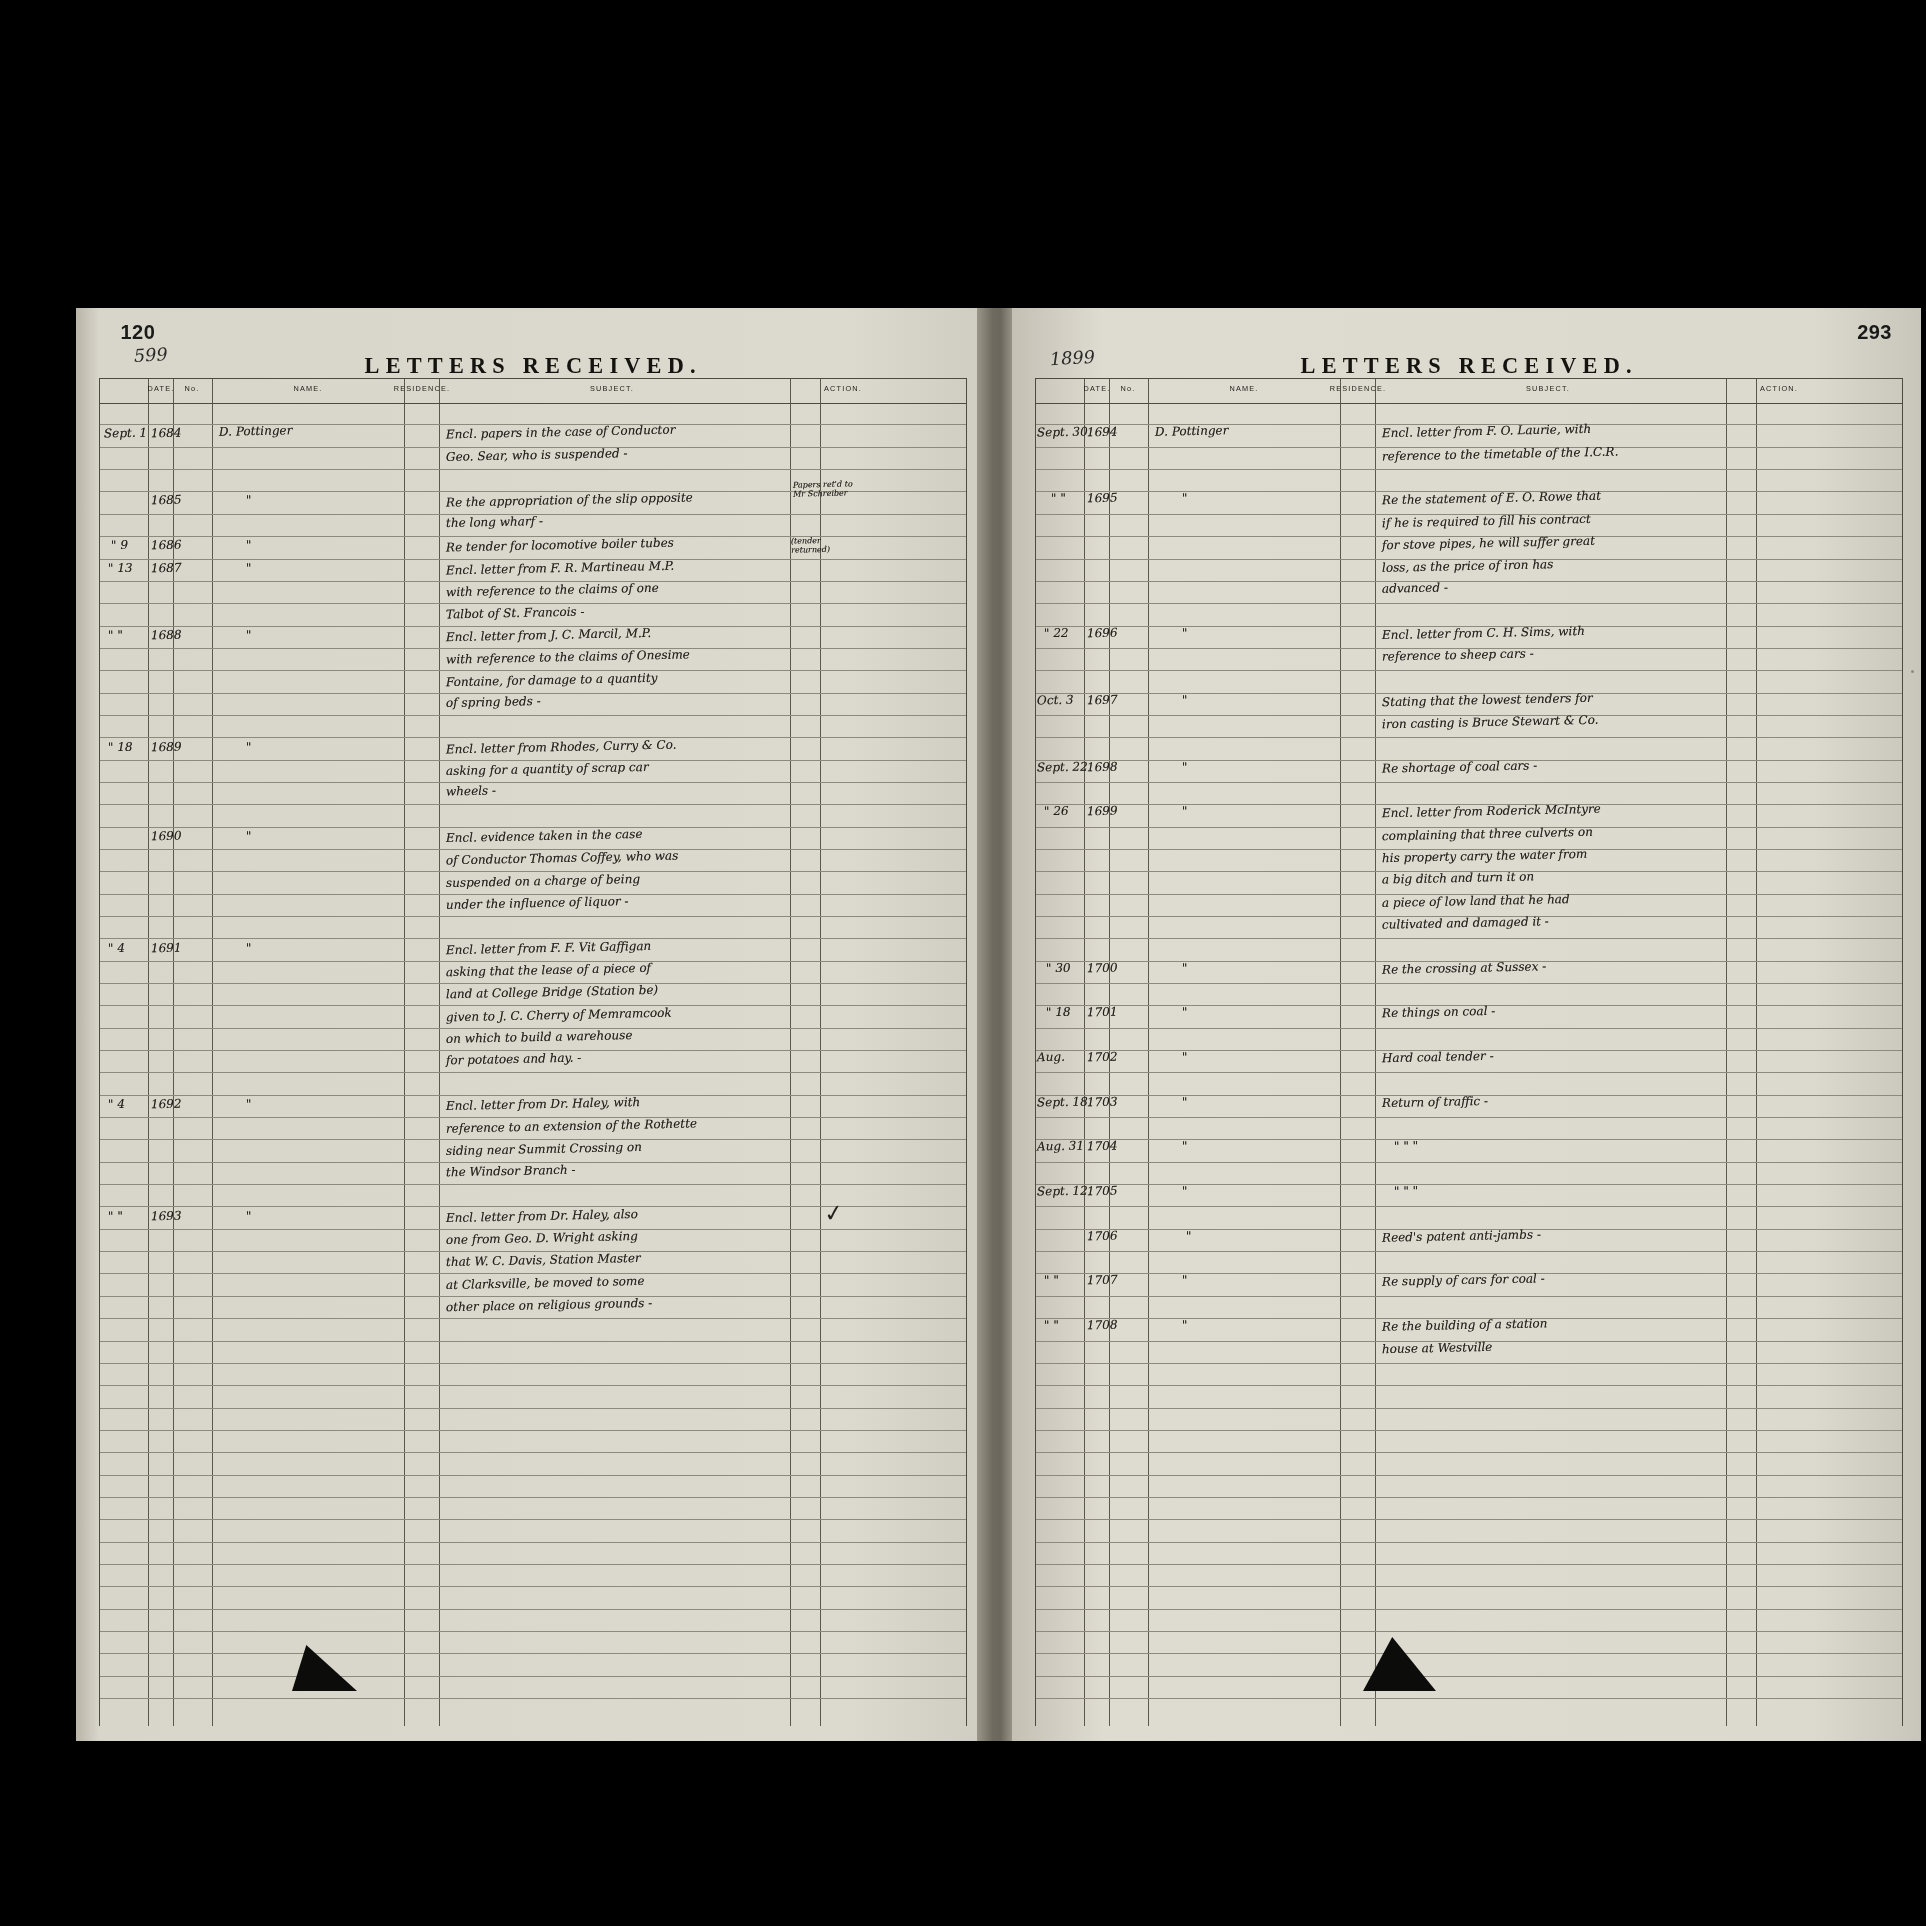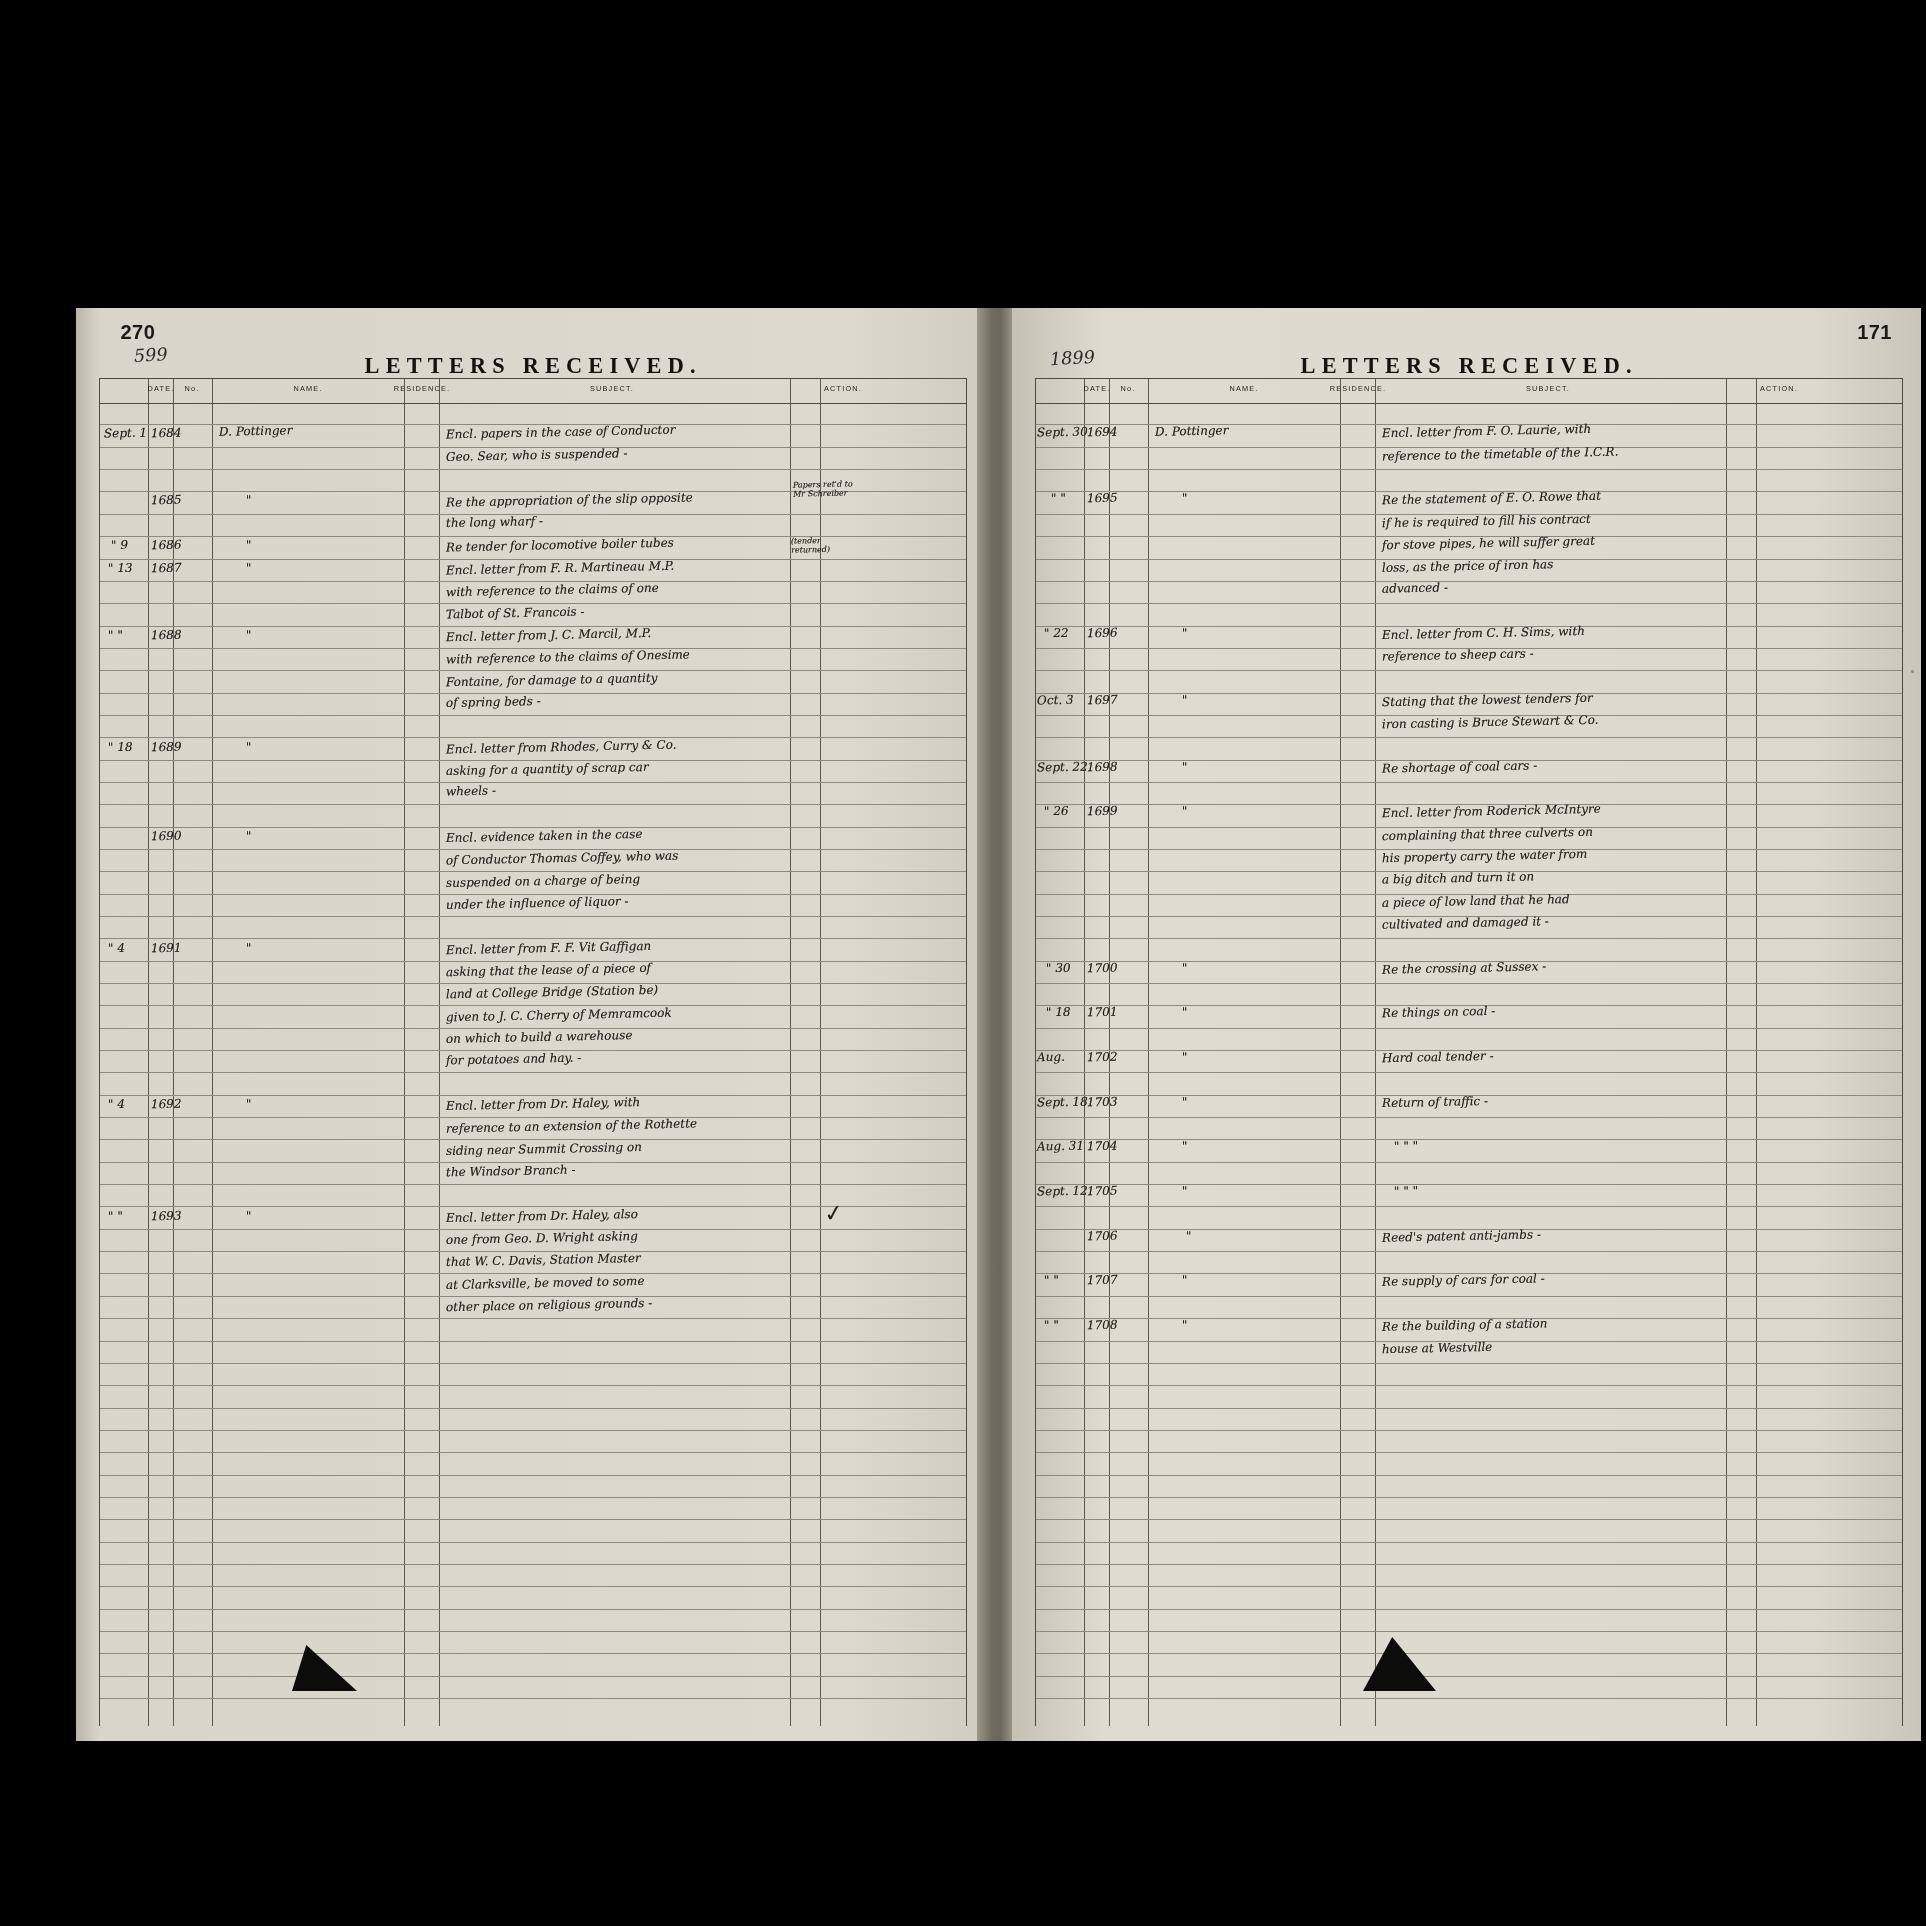--- a/index.html
+++ b/index.html
@@ -187,21 +187,21 @@
 
 <div class="scan">
 
   <div class="edge-shadow"></div>
 
   <div class="book">
 
     <div class="page left">
       <div class="pageinner">
 
-        <div class="folio l">270</div>
+        <div class="folio l">120</div>
         <div class="yearmark" style="left:35px; top:25.4px;">599</div>
         <div class="headtitle">LETTERS RECEIVED.</div>
 
         <div class="tbl">
 
           <div class="colline" style="left:48px;"></div>
           <div class="colline" style="left:73px;"></div>
           <div class="colline" style="left:112px;"></div>
           <div class="colline" style="left:304px;"></div>
           <div class="colline" style="left:339px;"></div>
@@ -352,21 +352,21 @@
           <div class="checkmark" style="left:724px; top:821px;">✓</div>
         </div>
       </div>
     </div>
 
     <div class="gutter"></div>
 
     <div class="page right">
       <div class="pageinner">
 
-        <div class="folio r">171</div>
+        <div class="folio r">293</div>
         <div class="yearmark" style="left:15.4px; top:28px;">1899</div>
         <div class="headtitle">LETTERS RECEIVED.</div>
 
         <div class="tbl">
           <div class="colline" style="left:48px;"></div>
           <div class="colline" style="left:73px;"></div>
           <div class="colline" style="left:112px;"></div>
           <div class="colline" style="left:304px;"></div>
           <div class="colline" style="left:339px;"></div>
           <div class="colline" style="left:690px;"></div>

